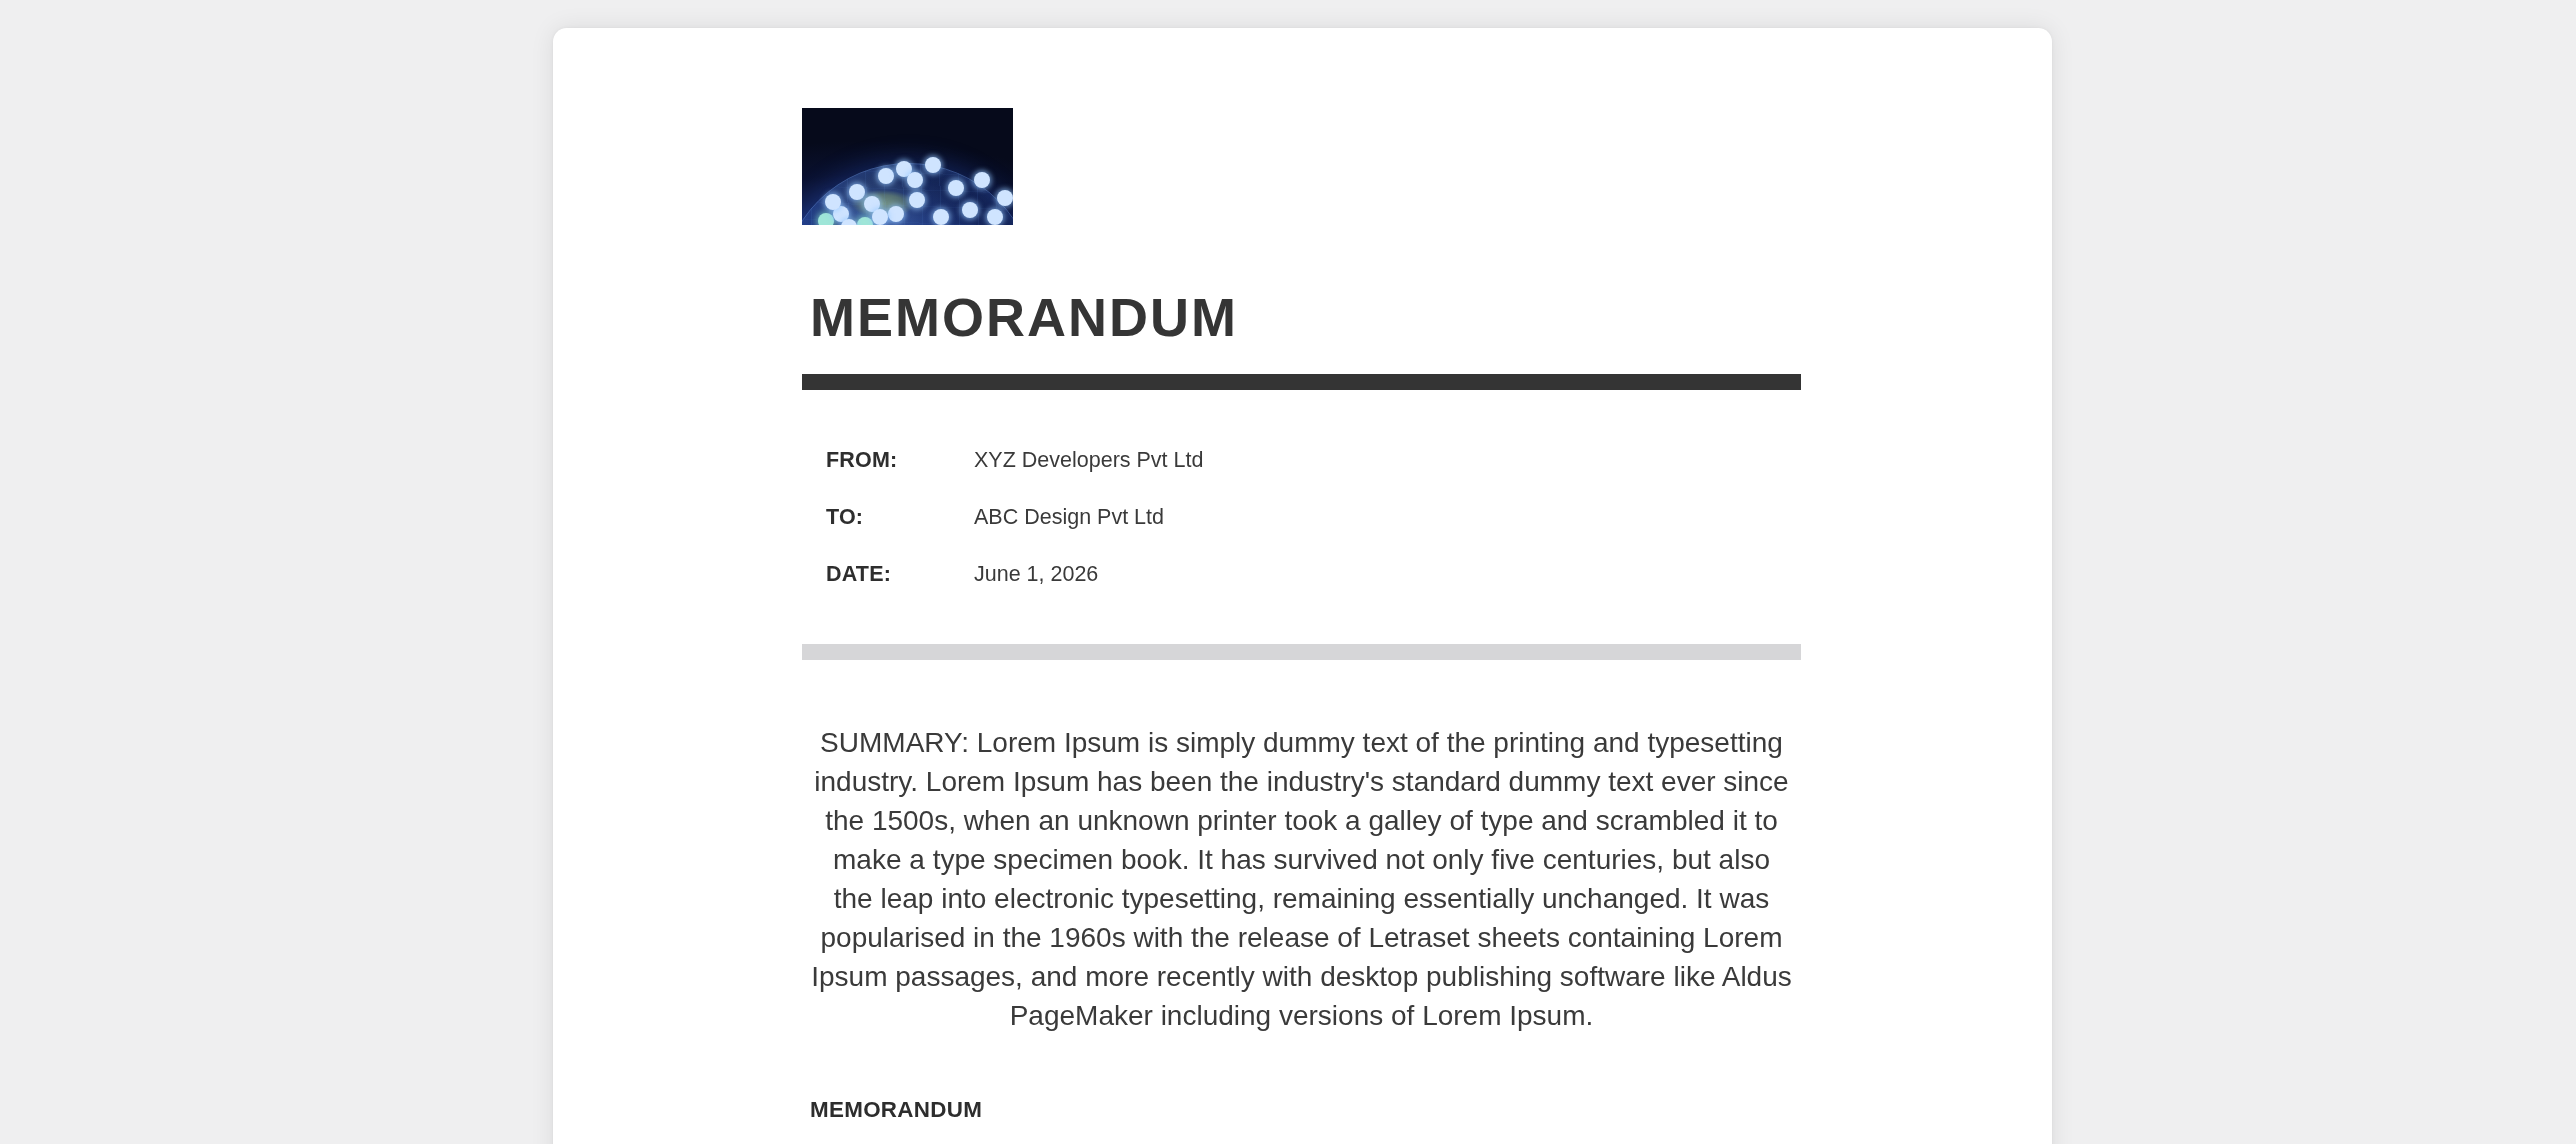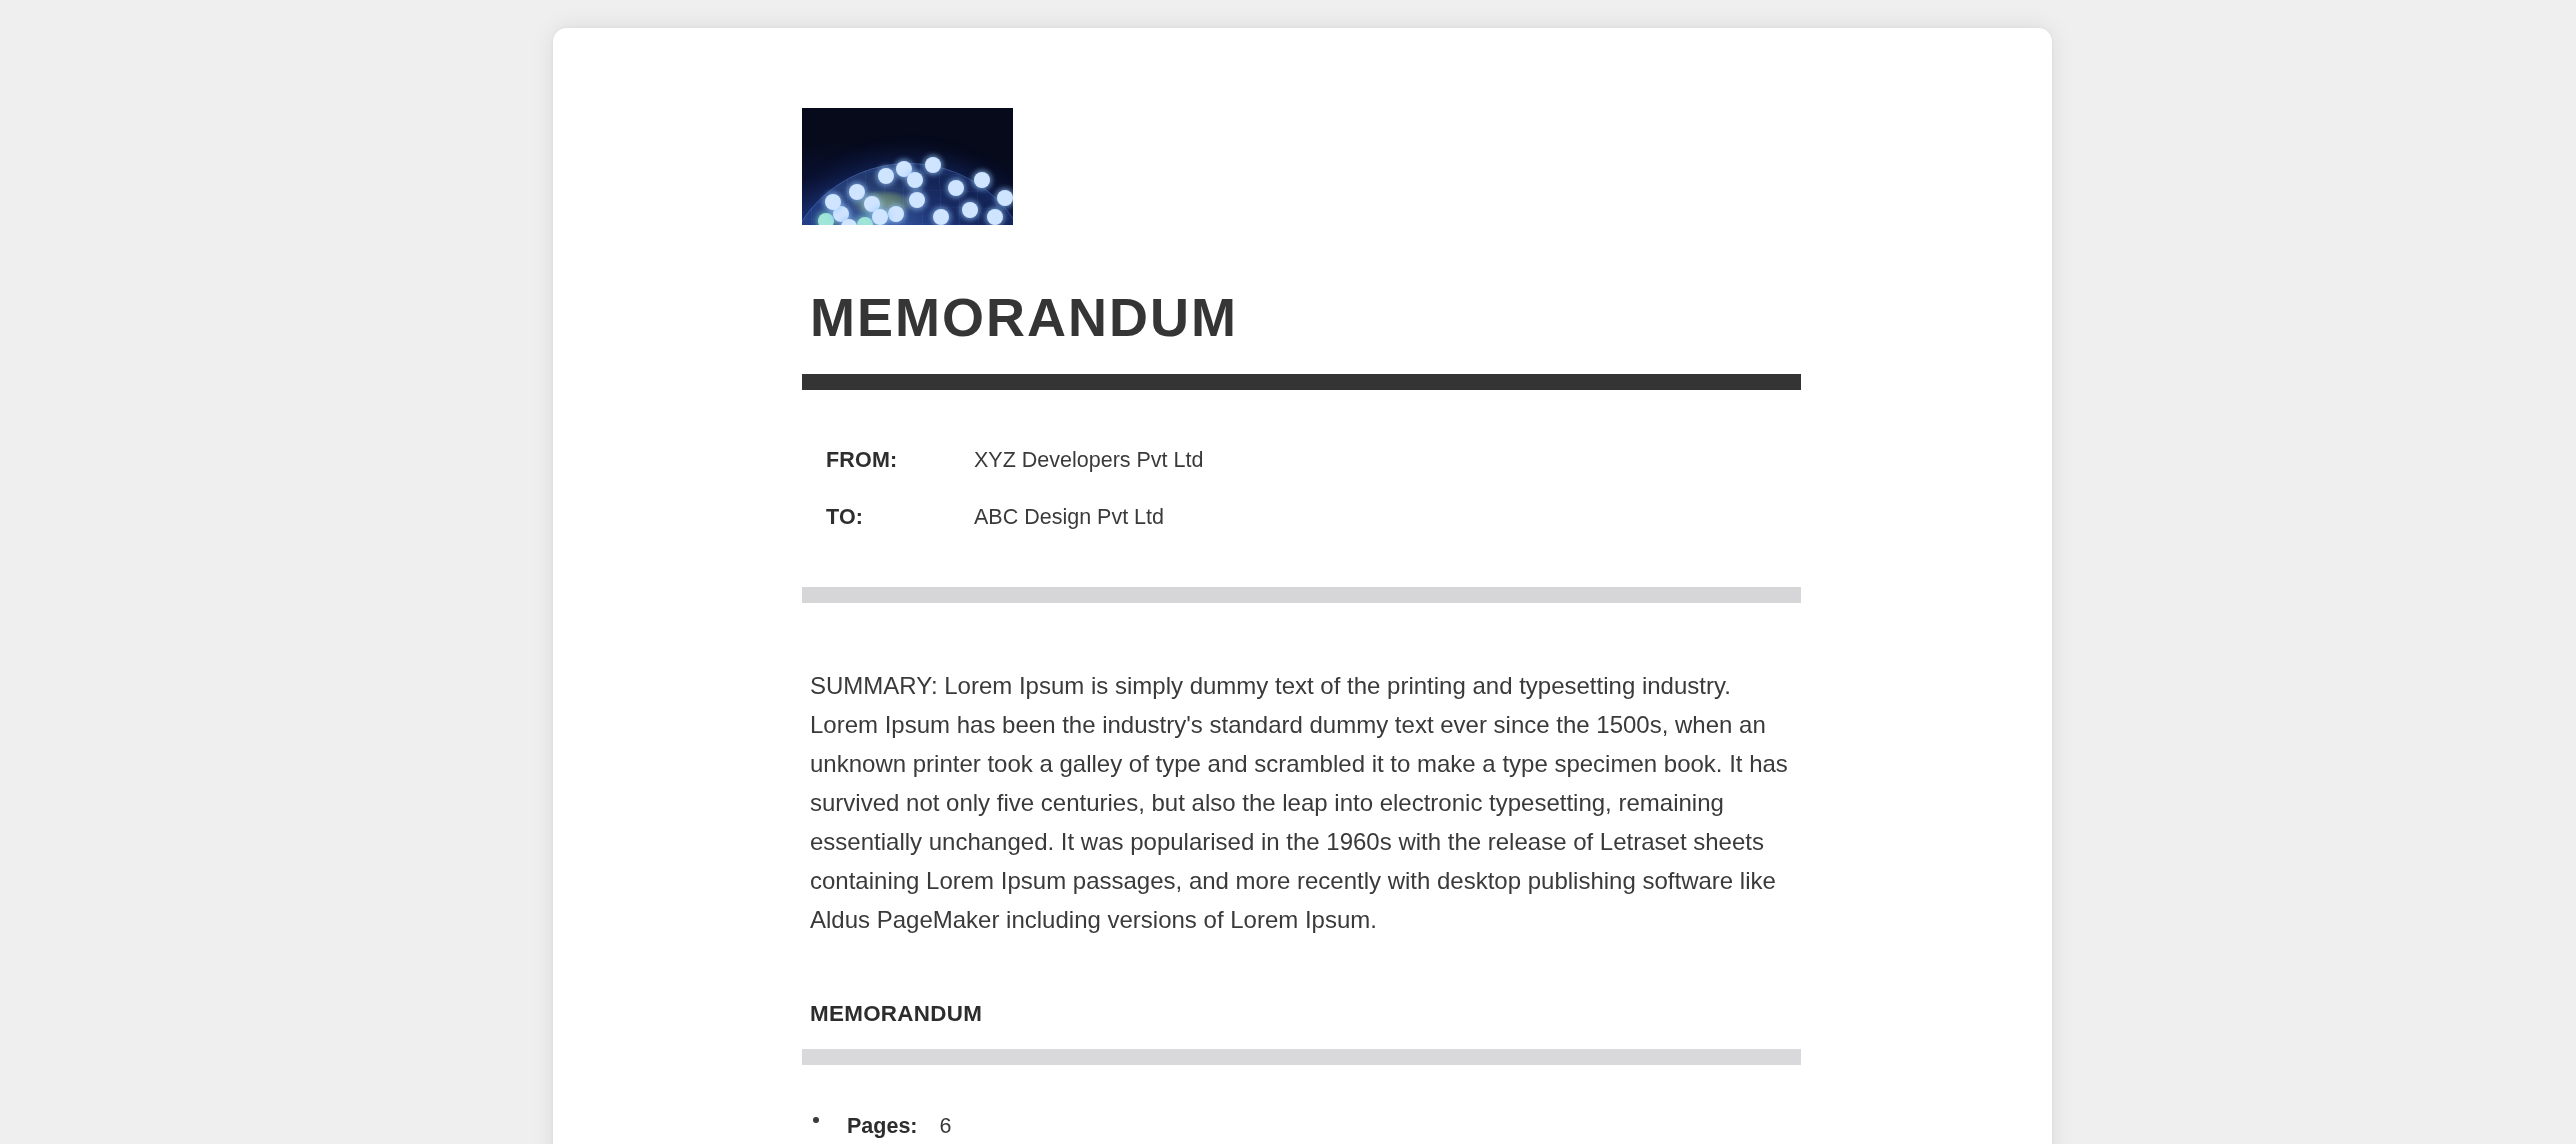--- a/index.html
+++ b/index.html
@@ -149,24 +149,24 @@
   .thin-divider {
     margin-top: 33px;
     height: 1px;
     background: #d6d6d8;
     width: 100%;
   }
 
   
   .summary {
     margin-top: 55px;
-    font-size: 24px;
+    font-size: 28px;
     line-height: 39px;
     color: #3a3a3a;
-    text-align: left;
+    text-align: center;
   }
 
   
   .stats-heading {
     margin-top: 46px;
     font-size: 22.4px;
     font-weight: bold;
     letter-spacing: 0.3px;
     color: #2d2d2d;
   }
@@ -250,20 +250,24 @@
         <div class="meta-row">
           <div class="meta-label">FROM:</div>
           <div class="meta-value">XYZ Developers Pvt Ltd</div>
         </div>
 
         <div class="meta-row">
           <div class="meta-label">TO:</div>
           <div class="meta-value">ABC Design Pvt Ltd</div>
         </div>
 
+        <div class="meta-row">
+          <div class="meta-label">DATE:</div>
+          <div class="meta-value">June 1, 2026</div>
+        </div>
 
 
       </div>
 
       <div class="thin-divider"></div>
 
       <p class="summary">SUMMARY: Lorem Ipsum is simply dummy text of the printing and typesetting industry. Lorem Ipsum has been the industry's standard dummy text ever since the 1500s, when an unknown printer took a galley of type and scrambled it to make a type specimen book. It has survived not only five centuries, but also the leap into electronic typesetting, remaining essentially unchanged. It was popularised in the 1960s with the release of Letraset sheets containing Lorem Ipsum passages, and more recently with desktop publishing software like Aldus PageMaker including versions of Lorem Ipsum.</p>
 
       <h2 class="stats-heading">MEMORANDUM</h2>
       <div class="stats-rule"></div>

